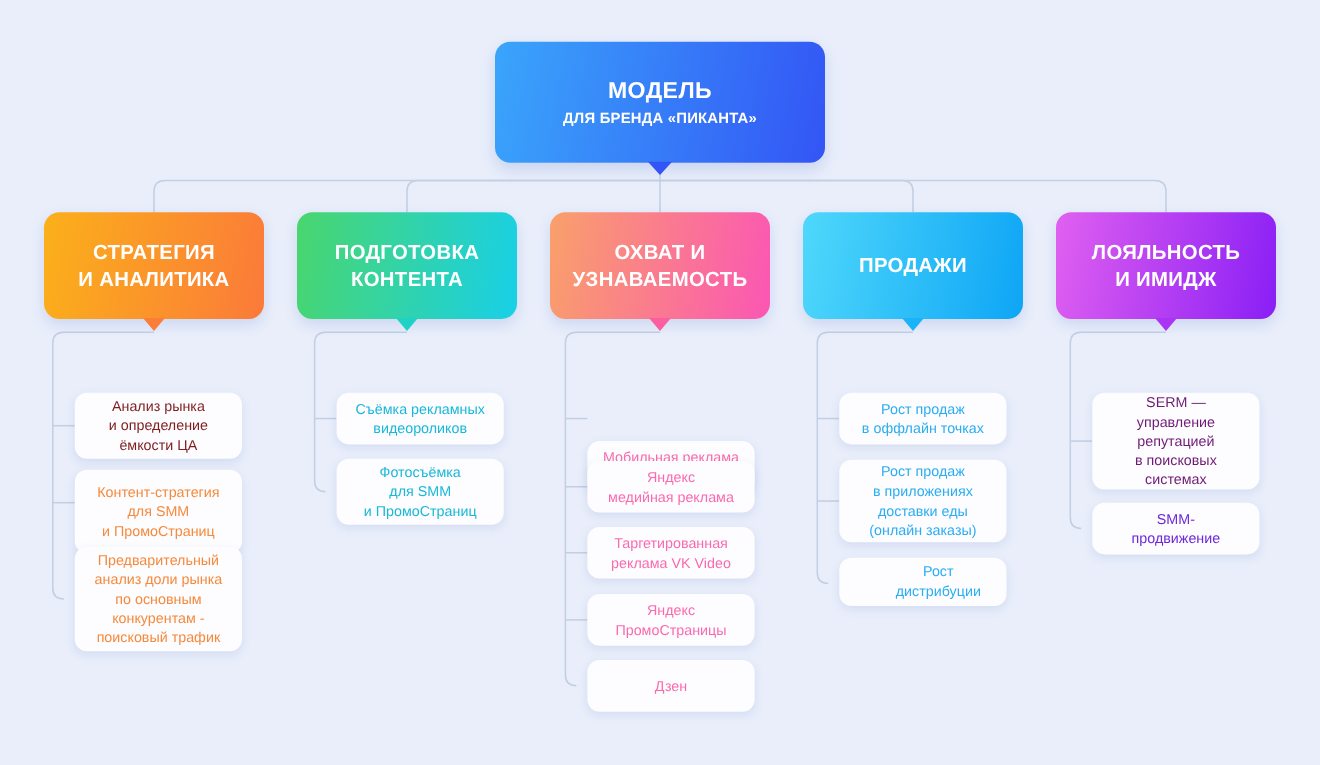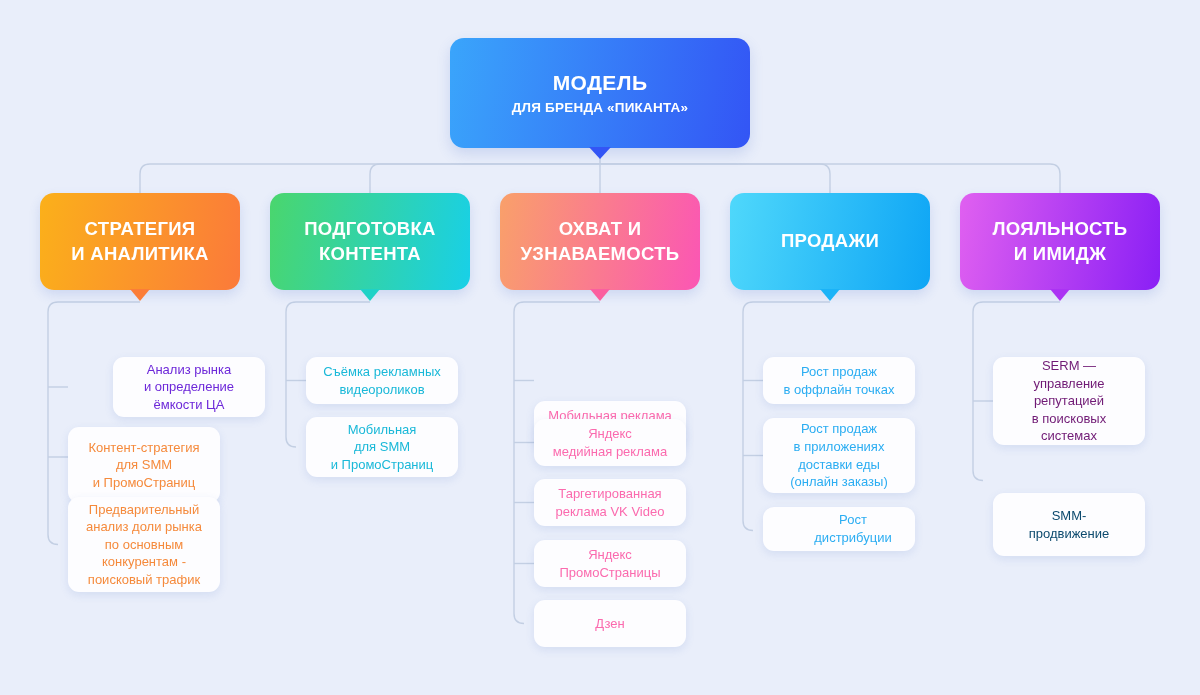--- a/index.html
+++ b/index.html
@@ -155,21 +155,21 @@
     <div class="root-sub">ДЛЯ БРЕНДА «ПИКАНТА»</div>
     <div class="root-tail" style="border-top-color: rgb(51, 85, 245);"></div>
   </div>
 
   <div id="columns-host">
       <div class="col-card" style="left: 40px; background: linear-gradient(100deg, rgb(251, 176, 26), rgb(251, 122, 58));">
         <div>СТРАТЕГИЯ</div>
         <div>И АНАЛИТИКА</div>
         <div class="col-tail" style="border-top-color: rgb(251, 125, 56);"></div>
       </div>
-      <div class="leaf" style="left: 68px; top: 357px; height: 60px; color: #6d28d9; margin-left: 45px;">
+      <div class="leaf" style="left: 68px; top: 357px; height: 60px; color: #7f1d1d;">
         <div>
           <span>Анализ рынка</span>
           <span>и определение</span>
           <span>ёмкости ЦА</span>
         </div>
       </div>
       <div class="leaf" style="left: 68px; top: 427px; height: 76px; color: rgb(245, 138, 60);">
         <div>
           <span>Контент-стратегия</span>
           <span>для SMM</span>
@@ -191,21 +191,21 @@
         <div class="col-tail" style="border-top-color: rgb(31, 210, 198);"></div>
       </div>
       <div class="leaf" style="left: 306px; top: 357px; height: 47px; color: rgb(25, 184, 216);">
         <div>
           <span>Съёмка рекламных</span>
           <span>видеороликов</span>
         </div>
       </div>
       <div class="leaf" style="left: 306px; top: 417px; height: 60px; color: rgb(25, 184, 216);">
         <div>
-          <span>Мобильная</span>
+          <span>Фотосъёмка</span>
           <span>для SMM</span>
           <span>и ПромоСтраниц</span>
         </div>
       </div>
       <div class="col-card" style="left: 500px; background: linear-gradient(100deg, rgb(249, 160, 106), rgb(251, 86, 180));">
         <div>ОХВАТ И</div>
         <div>УЗНАВАЕМОСТЬ</div>
         <div class="col-tail" style="border-top-color: rgb(251, 95, 159);"></div>
       </div>
       <div class="leaf" style="left: 534px; top: 357px; height: 47px; color: rgb(251, 106, 174); margin-top: 44px;">
@@ -268,20 +268,20 @@
       </div>
       <div class="leaf" style="left: 993px; top: 357px; height: 88px; color: #701a75;">
         <div>
           <span>SERM —</span>
           <span>управление</span>
           <span>репутацией</span>
           <span>в поисковых</span>
           <span>системах</span>
         </div>
       </div>
-      <div class="leaf" style="left: 993px; top: 457px; height: 63px; color: #0c4a6e; margin-top: 36px;">
+      <div class="leaf" style="left: 993px; top: 457px; height: 47px; color: #6d28d9;">
         <div>
           <span>SMM-</span>
           <span>продвижение</span>
         </div>
       </div>
     </div>
 </div>
 
 </body></html>

